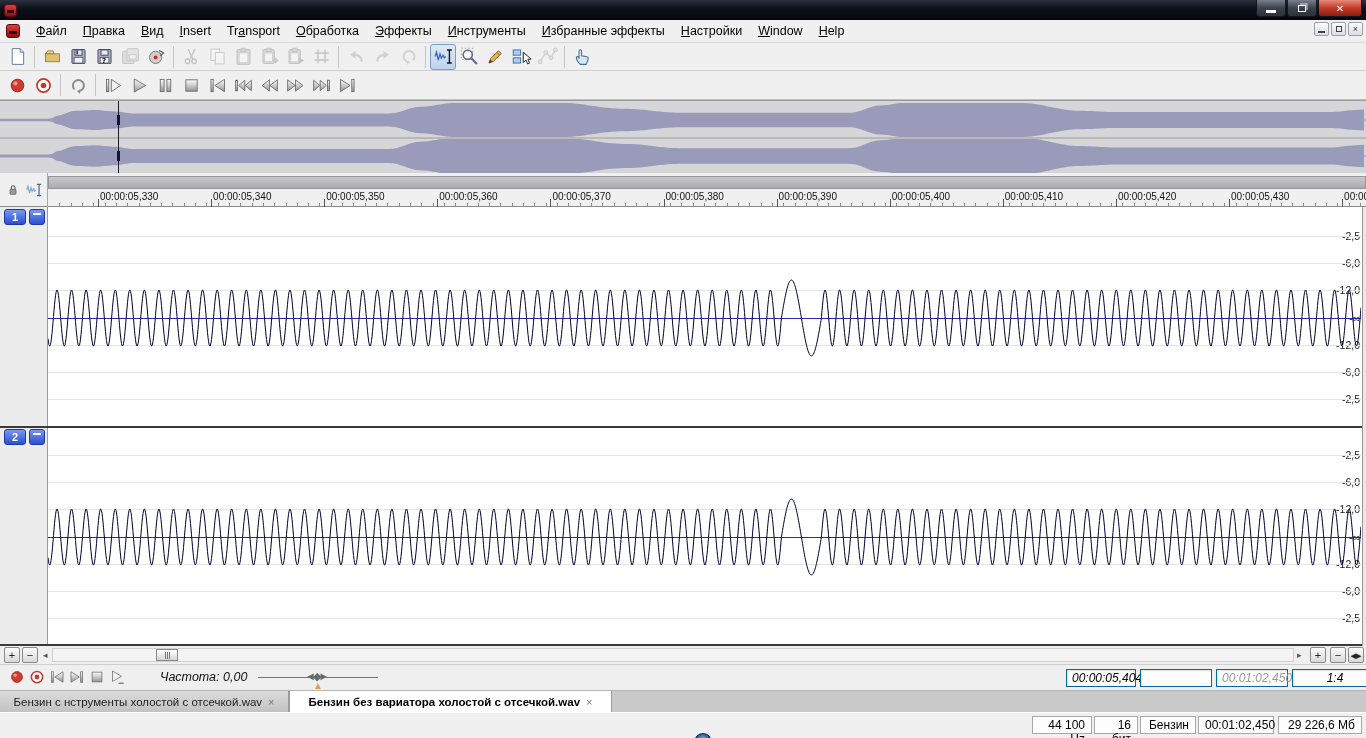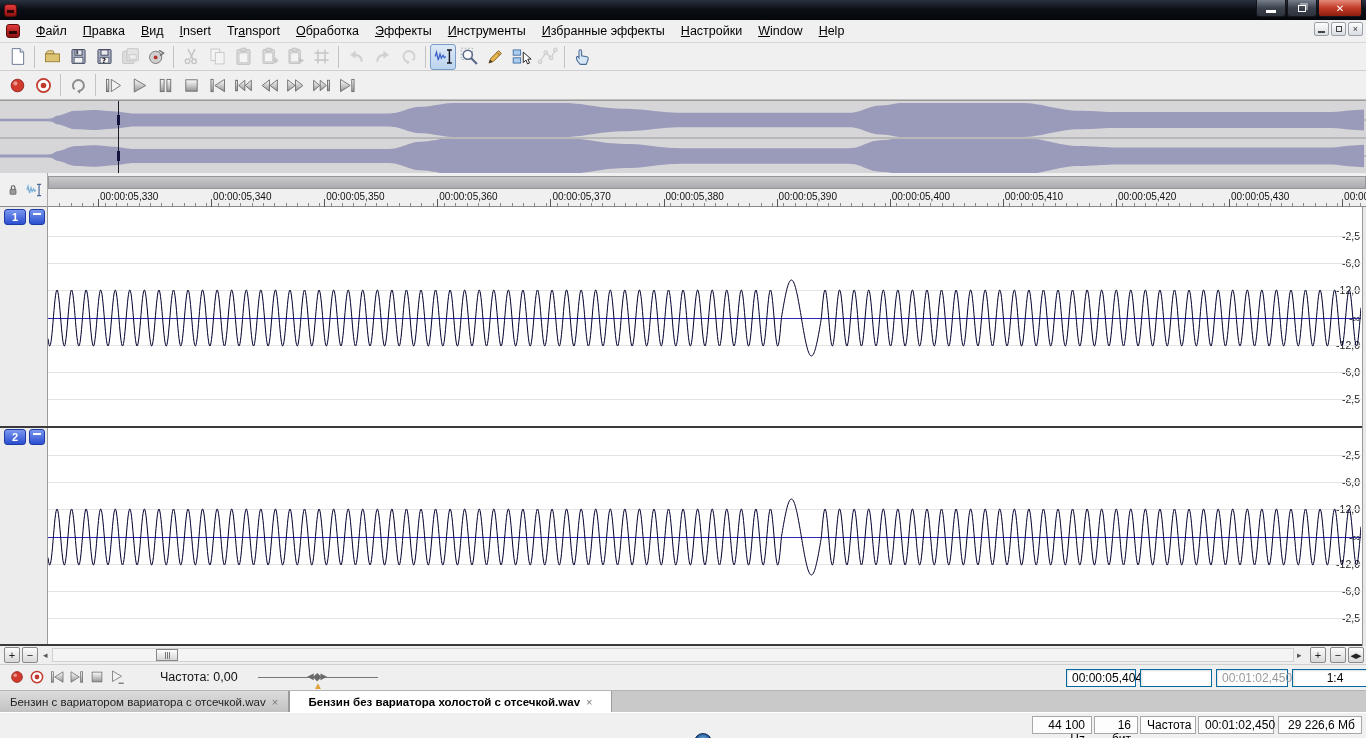--- a/index.html
+++ b/index.html
@@ -84,21 +84,21 @@
   #hscroll{position:absolute;left:0;top:646px;width:1366px;height:19px;background:#efefef;border-bottom:1px solid #cfcfcf;}
   .sq-btn{position:absolute;top:1px;width:16px;height:16px;border:1px solid #8a8a8a;border-radius:2px;
     background:linear-gradient(#fcfcfc,#d9d9d9);font-size:11px;line-height:13px;text-align:center;color:#222;padding:0;}
   #hs-track{position:absolute;left:52px;top:2px;width:1242px;height:14px;background:#f4f4f4;border:1px solid #d0d0d0;}
   #hs-thumb{position:absolute;left:103px;top:0;width:22px;height:12px;background:linear-gradient(#fff,#d5d5d5);
     border:1px solid #888;display:flex;align-items:center;justify-content:center;gap:1px;}
   #hs-thumb i{width:1px;height:7px;background:#777;display:block;}
   .hs-arrow{position:absolute;top:4px;font-size:9px;color:#555;}
 
   
-  #playrow{position:absolute;left:0;top:665px;width:1366px;height:26px;background:#efefef;border-bottom:1px solid #b5b5b5;}
+  #playrow{position:absolute;left:0;top:665px;width:1366px;height:26px;background:#efefef;border-bottom:1px solid #b5b5b5;font-style:italic;}
   #playrow .tb-btn{position:absolute;top:1px;width:22px;height:22px;}
   #freq-label{position:absolute;left:160px;top:5px;font-size:12.5px;color:#111;}
   #rate-slider{position:absolute;left:258px;top:12px;width:120px;height:1px;background:#777;}
   #rate-handle{position:absolute;left:47px;top:-7px;font-size:11px;color:#6a6a6a;letter-spacing:-3px;}
   #rate-marker{position:absolute;left:313px;top:15px;font-size:10px;color:#dfa23c;}
   .timebox{position:absolute;top:4px;height:18px;border:1px solid #0369a1;background:#fff;
     font-size:12px;text-align:center;padding:1px 5px;box-shadow:inset 1px 1px 2px #00000022;}
   .timebox.dim{color:#999;}
 
   
@@ -809,31 +809,31 @@
     </div>
     <div id="rate-marker">▲</div>
     <div class="timebox" style="left:1066px;width:70px">00:00:05,404</div>
     <div class="timebox" style="left:1140px;width:72px"></div>
     <div class="timebox dim" style="left:1216px;width:72px">00:01:02,450</div>
     <div class="timebox" style="left:1292px;width:86px">1:4</div>
   </div>
 
   <div id="tabrow">
       <div class="doc-tab inactive" style="left: 0px; width: 289px;">
-        <span>Бензин с вариатором вариатора с отсечкой.wav</span>
+        <span>Бензин с нструменты холостой с отсечкой.wav</span>
         <span class="tab-close">×</span>
       </div>
       <div class="doc-tab active" style="left: 289px; width: 323px;">
         <span>Бензин без вариатора холостой с отсечкой.wav</span>
         <span class="tab-close">×</span>
       </div>
     </div>
 
   <div id="statusbar">
     <div class="stat-field" style="left:1032px;width:60px">44 100 Hz</div>
     <div class="stat-field" style="left:1094px;width:44px">16 бит</div>
-    <div class="stat-field" style="left:1140px;width:56px">Частота</div>
+    <div class="stat-field" style="left:1140px;width:56px">Бензин</div>
     <div class="stat-field" style="left:1198px;width:76px">00:01:02,450</div>
     <div class="stat-field" style="left:1278px;width:84px">29 226,6 Мб</div>
   </div>
 
   <div id="start-orb"></div>
 </div>
 
 </body></html>

